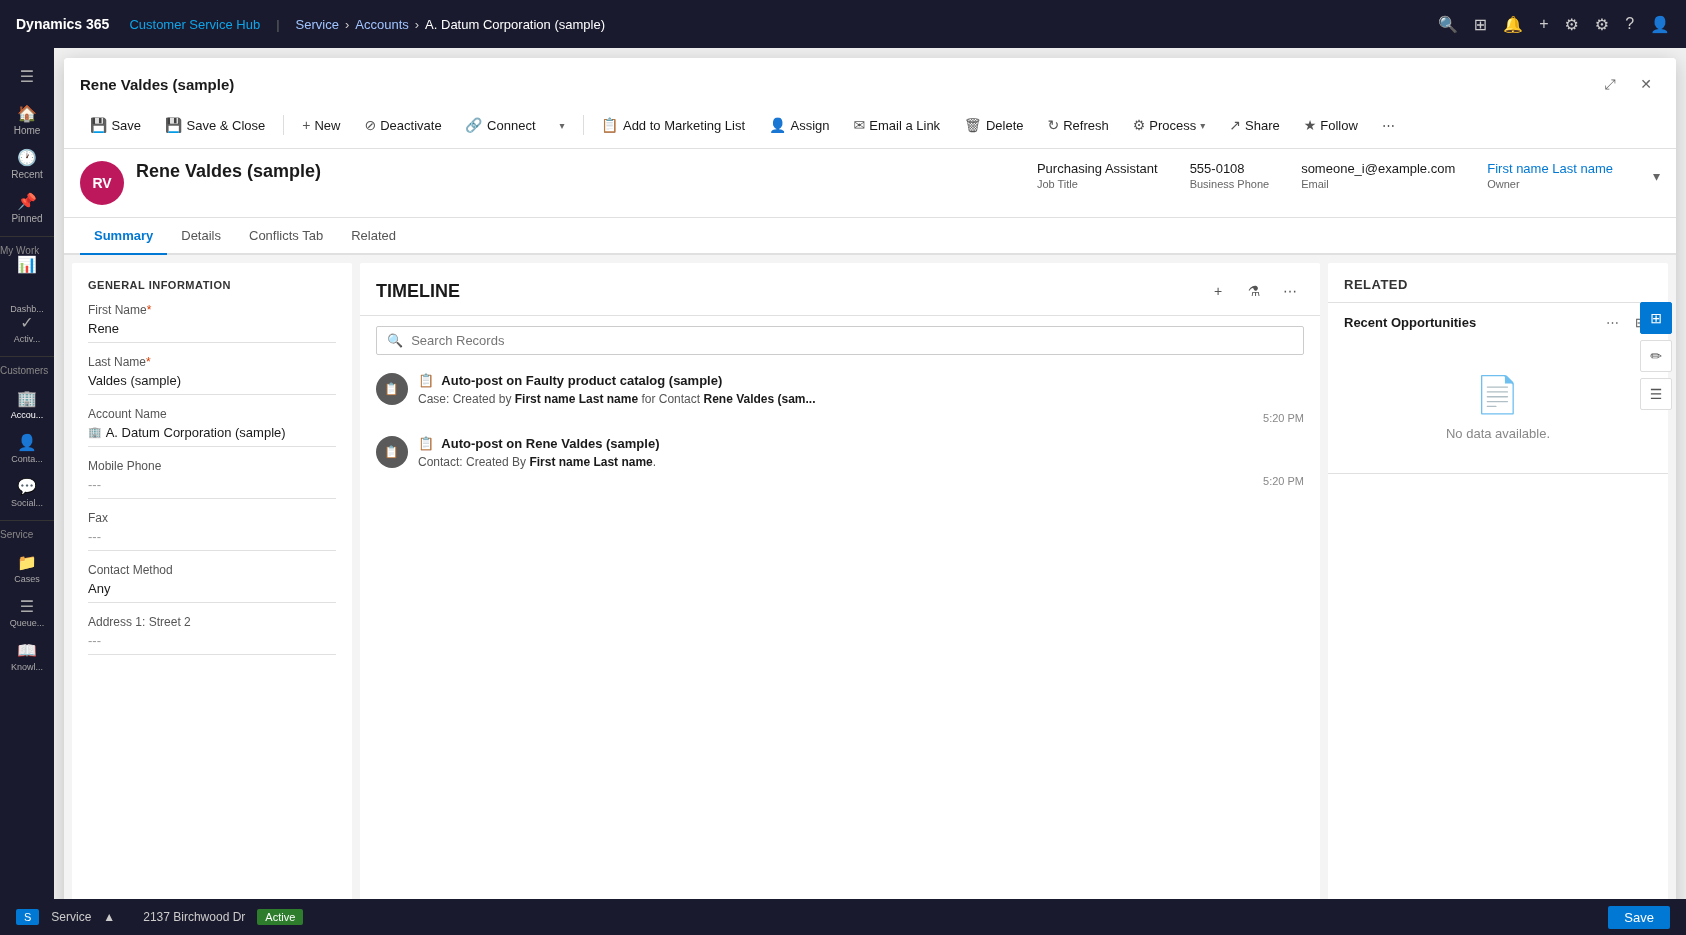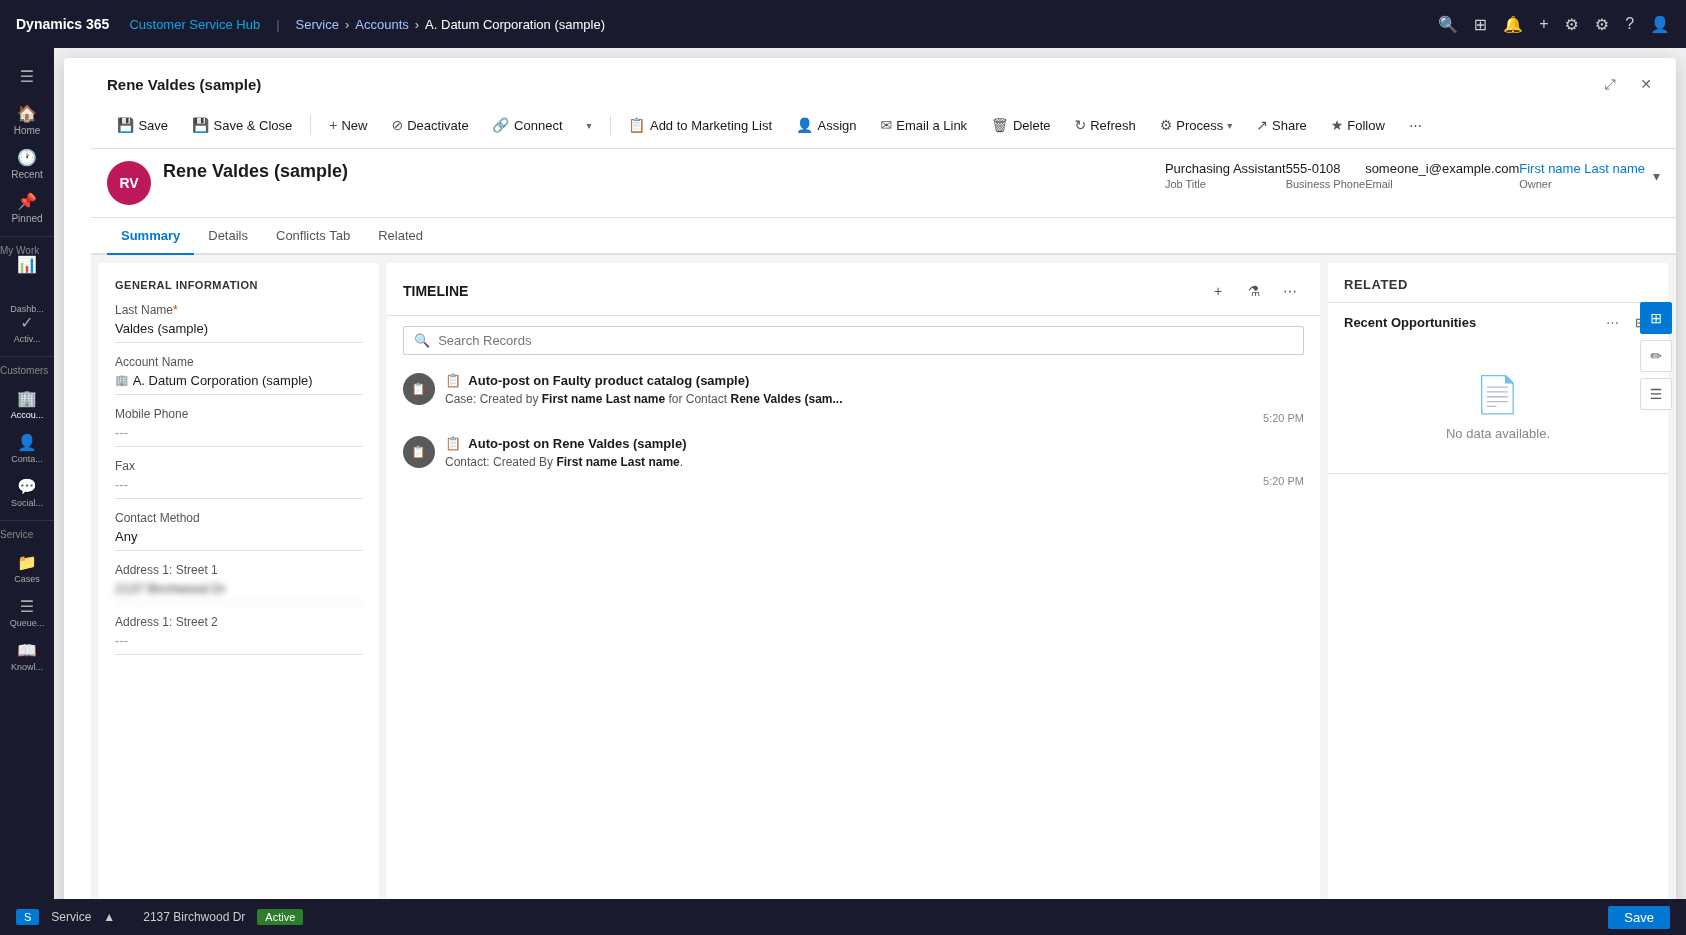--- a/index.html
+++ b/index.html
@@ -84,21 +84,20 @@
       top: 10px;
       left: 10px;
       right: 10px;
       bottom: 10px;
       background: white;
       border-radius: 4px;
       box-shadow: 0 4px 20px rgba(0,0,0,0.2);
       display: flex;
       flex-direction: column;
       overflow: hidden;
-      padding-left: 27px;
     }
 
     
     .form-header {
       background: white;
       padding: 12px 16px 0;
       border-bottom: 1px solid #e0e0e0;
     }
     .form-title-bar {
       display: flex;
@@ -172,20 +171,21 @@
       font-size: 14px;
       font-weight: 600;
       flex-shrink: 0;
     }
     .entity-info { flex: 1; }
     .entity-name { font-size: 18px; font-weight: 600; color: #1a1a1a; }
     .entity-type { font-size: 12px; color: #666; }
     .entity-meta {
       display: flex;
       align-items: center;
+      gap: 32px;
       margin-left: auto;
     }
     .meta-field { display: flex; flex-direction: column; gap: 2px; }
     .meta-label { font-size: 11px; color: #666; }
     .meta-value { font-size: 13px; color: #1a1a1a; }
     .meta-value.link { color: #0078d4; cursor: pointer; }
     .expand-arrow { color: #666; cursor: pointer; font-size: 14px; margin-left: 8px; }
 
     
     .tabs-bar {
@@ -255,21 +255,21 @@
       display: flex;
       flex-direction: column;
     }
     .timeline-header {
       display: flex;
       align-items: center;
       justify-content: space-between;
       padding: 14px 16px 10px;
       border-bottom: 1px solid #e0e0e0;
     }
-    .timeline-title { font-size: 14px; font-weight: 600; color: #1a1a1a; }
+    .timeline-title { font-size: 18px; font-weight: 600; color: #1a1a1a; }
     .timeline-actions { display: flex; gap: 8px; align-items: center; }
     .tl-action-btn {
       width: 28px; height: 28px;
       display: flex; align-items: center; justify-content: center;
       cursor: pointer;
       color: #555;
       font-size: 14px;
       border-radius: 2px;
     }
     .search-box {
@@ -617,20 +617,26 @@
       <div class="tab">
         <span>Related</span>
       </div>
     </div>
 
     <div class="content-area">
 
       <div class="left-col">
         <div class="section-title">GENERAL INFORMATION</div>
 
+        <div class="field-group">
+          <div class="field-label">
+            First Name<span class="required">*</span>
+          </div>
+          <div class="field-value">Rene</div>
+        </div>
 
         <div class="field-group">
           <div class="field-label">
             Last Name<span class="required">*</span>
           </div>
           <div class="field-value">Valdes (sample)</div>
         </div>
 
         <div class="field-group">
           <div class="field-label">Account Name</div>
@@ -650,24 +656,20 @@
         <div class="field-group">
           <div class="field-label">Fax</div>
           <div class="field-value empty">---</div>
         </div>
 
         <div class="field-group">
           <div class="field-label">Contact Method</div>
           <div class="field-value">Any</div>
         </div>
 
-        <div class="field-group">
-          <div class="field-label">Address 1: Street 1</div>
-          <div class="field-value address-blur">2137 Birchwood Dr</div>
-        </div>
 
         <div class="field-group">
           <div class="field-label">Address 1: Street 2</div>
           <div class="field-value empty">---</div>
         </div>
       </div>
 
       <div class="middle-col">
         <div class="timeline-header">
           <span class="timeline-title">TIMELINE</span>

